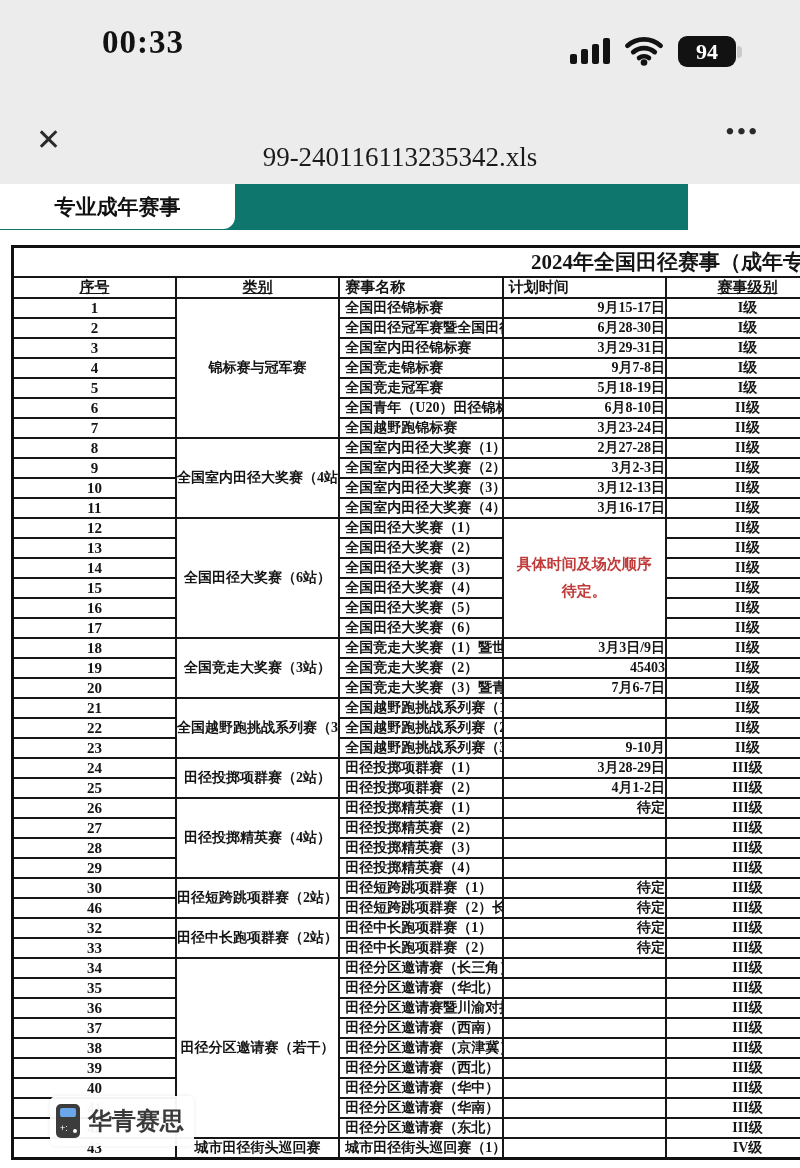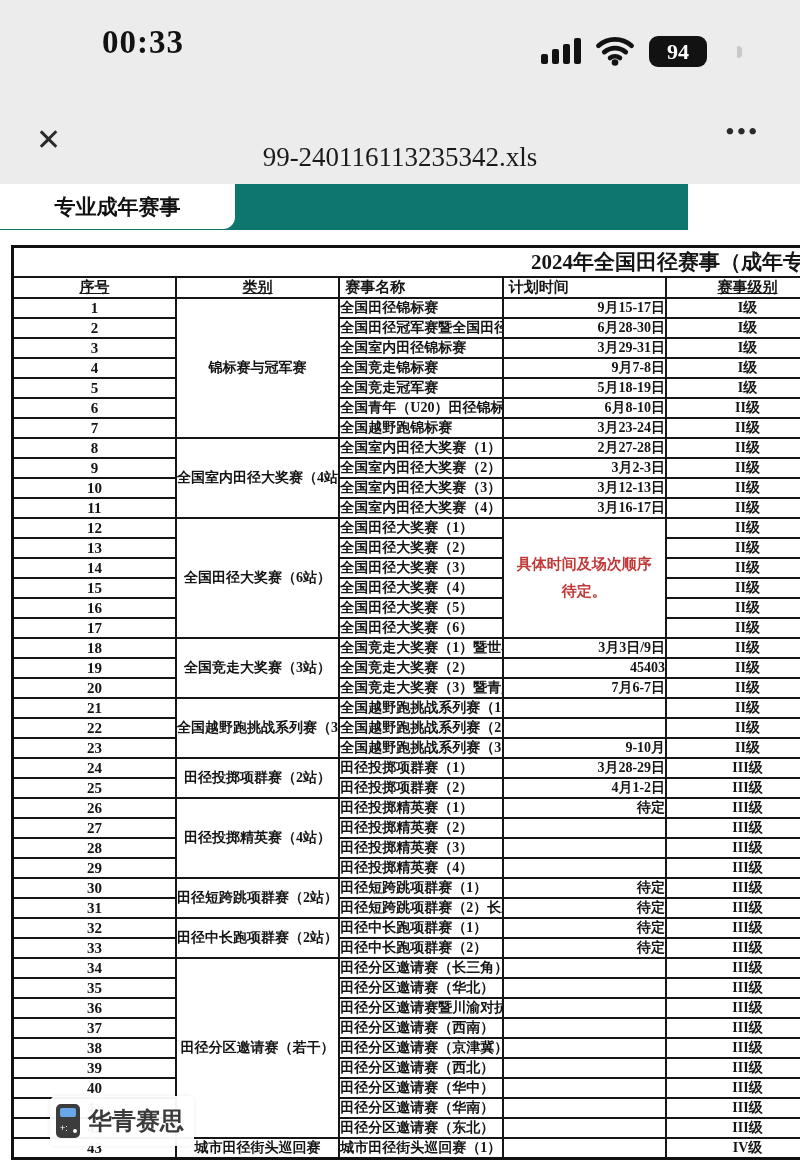--- a/index.html
+++ b/index.html
@@ -9,21 +9,21 @@
   }
   
   .topbar{position:absolute;left:0;top:0;width:800px;height:184px;background:#ececec;font-family:Liberation Serif, serif;}
   .status-time{position:absolute;left:102px;top:24px;font-size:33px;font-weight:bold;color:#121212;letter-spacing:1px;}
   .status-icons{position:absolute;right:58px;top:32px;display:flex;align-items:flex-end;gap:14px;height:32px;}
   .signal{display:flex;align-items:flex-end;gap:4px;height:26px;}
   .signal i{display:block;width:7px;background:#121212;border-radius:2px;}
   .signal i:nth-child(1){height:10px}.signal i:nth-child(2){height:15px}
   .signal i:nth-child(3){height:20px}.signal i:nth-child(4){height:26px}
   .wifi{width:40px;height:30px;margin-bottom:-2px;}
-  .battery{display:flex;align-items:center;margin-bottom:-3px;gap:29px;}
+  .battery{display:flex;align-items:center;margin-bottom:-3px;}
   .battery .body{width:58px;height:31px;background:#121212;border-radius:9px;color:#fff;
     font-size:22px;font-weight:bold;display:flex;align-items:center;justify-content:center;}
   .battery .tip{width:5px;height:12px;background:#c9c9c9;border-radius:0 4px 4px 0;margin-left:1px;}
   .file-header{position:absolute;left:0;top:112px;width:800px;height:60px;}
   .close-x{position:absolute;left:36px;top:8px;font-size:30px;color:#2a2a2a;line-height:40px;cursor:pointer;}
   .file-title{position:absolute;left:100px;right:100px;top:10px;text-align:center;
     font-size:27px;color:#1b1b1b;white-space:nowrap;overflow:hidden;margin-top:20px;}
   .more-dots{position:absolute;right:40px;top:6px;font-size:24px;letter-spacing:3px;color:#2a2a2a;font-weight:bold;}
   
   .tabbar{position:absolute;left:0;top:184px;width:688px;height:46px;background:#0f766e;}
@@ -39,21 +39,21 @@
   tr.title-row{height:25px;}
   .title-cell{font-size:21px;text-align:left;padding-left:517px;}
   tr.head-row{height:19px;}
   tr.head-row th{font-size:15px;}
   tr.data-row{height:20px;}
   td{font-size:14px;}
   .c0,.c1,.c4{text-align:center;text-decoration:underline;}
   .c2,.c3{text-align:left;padding-left:5px;}
   td.no{text-align:center;font-size:15px;}
   td.cat{text-align:center;}
-  td.name{text-align:left;}
+  td.name{text-align:left;padding-left:5px;}
   td.time{text-align:right;padding-left:5px;}
   td.level{text-align:center;}
   td.note{color:#c03a3a;text-align:center;white-space:normal;font-size:15px;line-height:1.8;padding:0 12px;}
   
   .watermark{position:absolute;left:50px;top:1096px;width:138px;height:50px;background:rgba(255,255,255,.95);
     border-radius:6px;display:flex;align-items:center;gap:8px;padding-left:6px;z-index:5;box-shadow:0 0 4px rgba(0,0,0,.08);}
   .wm-icon{width:24px;height:34px;background:#3c3c3c;border-radius:5px;position:relative;flex:0 0 auto;}
   .wm-icon .screen{position:absolute;left:4px;top:4px;width:16px;height:9px;background:#6aa7e8;border-radius:2px;}
   .wm-icon .k1{position:absolute;left:4px;bottom:6px;width:7px;height:7px;color:#fff;font-size:9px;line-height:7px;font-family:"Liberation Sans",sans-serif;}
   .wm-icon .k2{position:absolute;right:3px;bottom:5px;width:4px;height:4px;background:#fff;border-radius:50%;}
@@ -285,21 +285,21 @@
           <td class="level">III级</td>
         </tr>
         <tr class="data-row">
           <td class="no">30</td>
           <td class="cat" rowspan="2">田径短跨跳项群赛（2站）</td>
           <td class="name">田径短跨跳项群赛（1）</td>
           <td class="time">待定</td>
           <td class="level">III级</td>
         </tr>
         <tr class="data-row">
-          <td class="no">31</td>
+          <td class="no">46</td>
           <td class="name">田径短跨跳项群赛（2）长三角田径短跨跳及接力项群赛</td>
           <td class="time">待定</td>
           <td class="level">III级</td>
         </tr>
         <tr class="data-row">
           <td class="no">32</td>
           <td class="cat" rowspan="2">田径中长跑项群赛（2站）</td>
           <td class="name">田径中长跑项群赛（1）</td>
           <td class="time">待定</td>
           <td class="level">III级</td>

